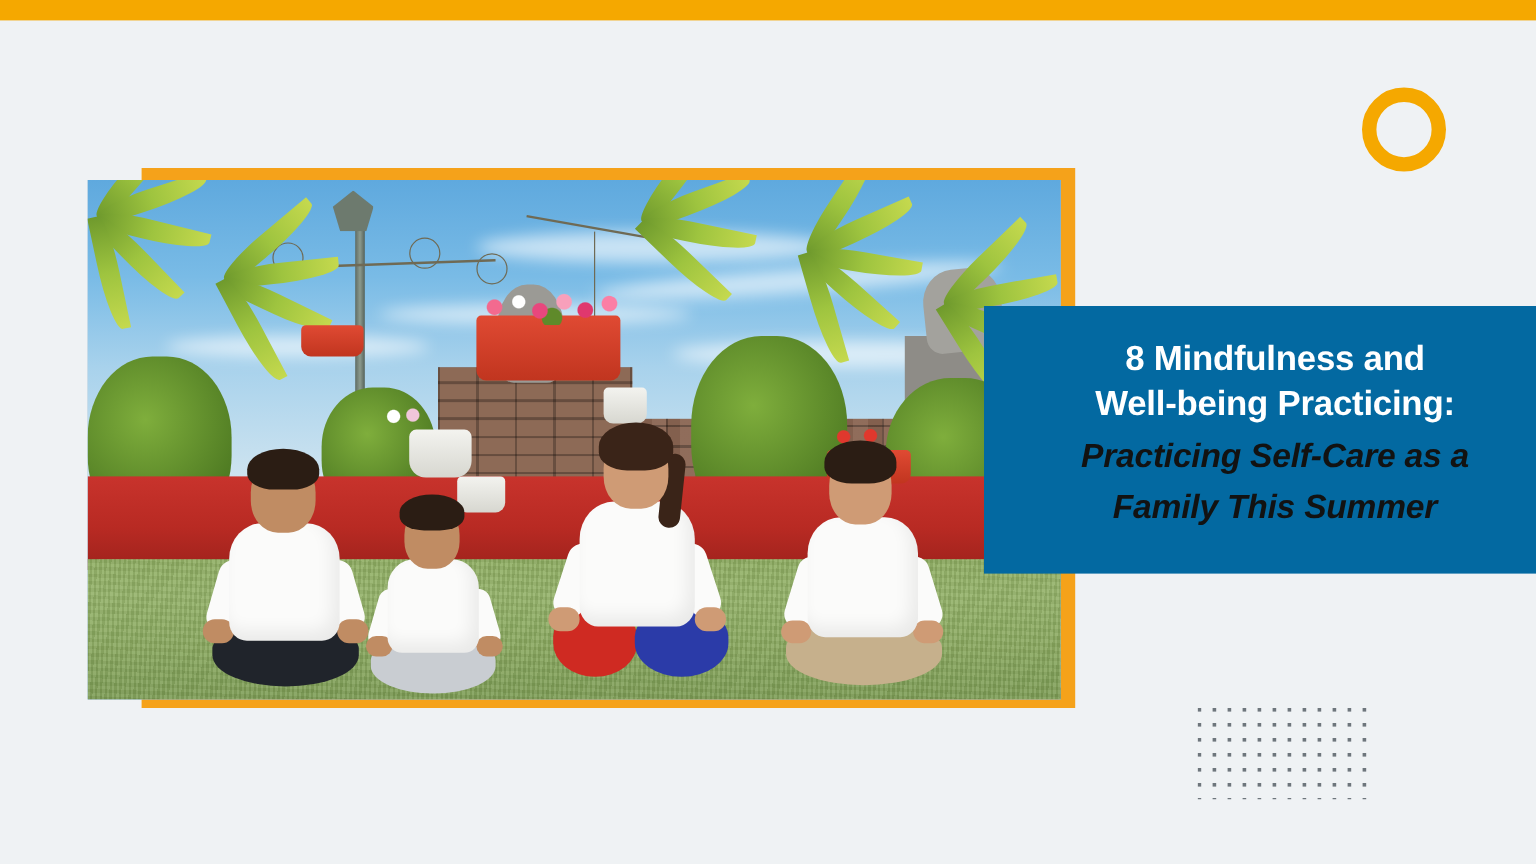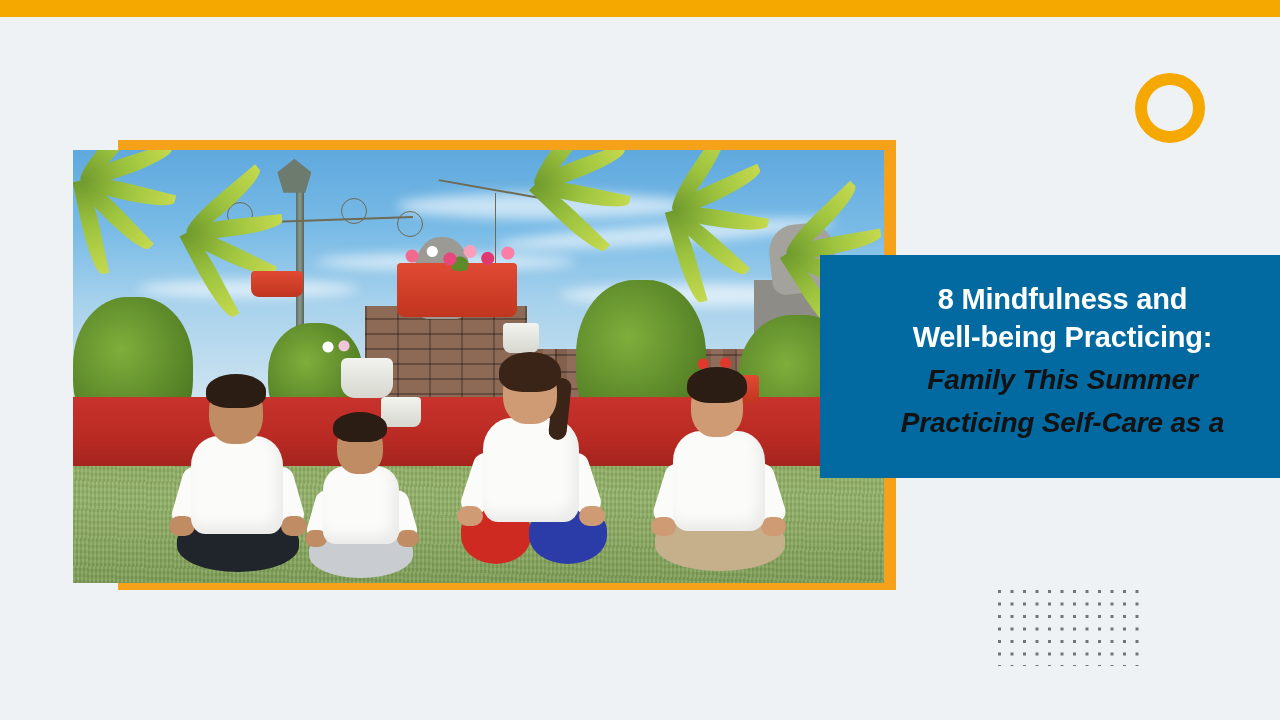--- a/index.html
+++ b/index.html
@@ -429,22 +429,22 @@
           <div class="hair"></div>
       </div>
 
     </div>
   </div>
 </div>
 
 <div class="title-panel" style="background: #0369a1; margin-left: 23px;">
   <div class="title-main" style="color: rgb(255, 255, 255);">8 Mindfulness and</div>
   <div class="title-main" style="color: rgb(255, 255, 255);">Well-being Practicing:</div>
+  <div class="title-sub" style="color: rgb(18, 18, 18);">Practicing Self-Care as a</div>
   <div class="title-sub" style="color: rgb(18, 18, 18);">Family This Summer</div>
-  <div class="title-sub" style="color: rgb(18, 18, 18);">Practicing Self-Care as a</div>
 </div>
 
 <div class="dot-grid">
   <svg id="dot-grid-svg" width="142" height="76" aria-hidden="true">
       <rect x="0.00" y="0.00" width="3" height="3" fill="#6e767c"></rect>
       <rect x="12.50" y="0.00" width="3" height="3" fill="#6e767c"></rect>
       <rect x="25.00" y="0.00" width="3" height="3" fill="#6e767c"></rect>
       <rect x="37.50" y="0.00" width="3" height="3" fill="#6e767c"></rect>
       <rect x="50.00" y="0.00" width="3" height="3" fill="#6e767c"></rect>
       <rect x="62.50" y="0.00" width="3" height="3" fill="#6e767c"></rect>

